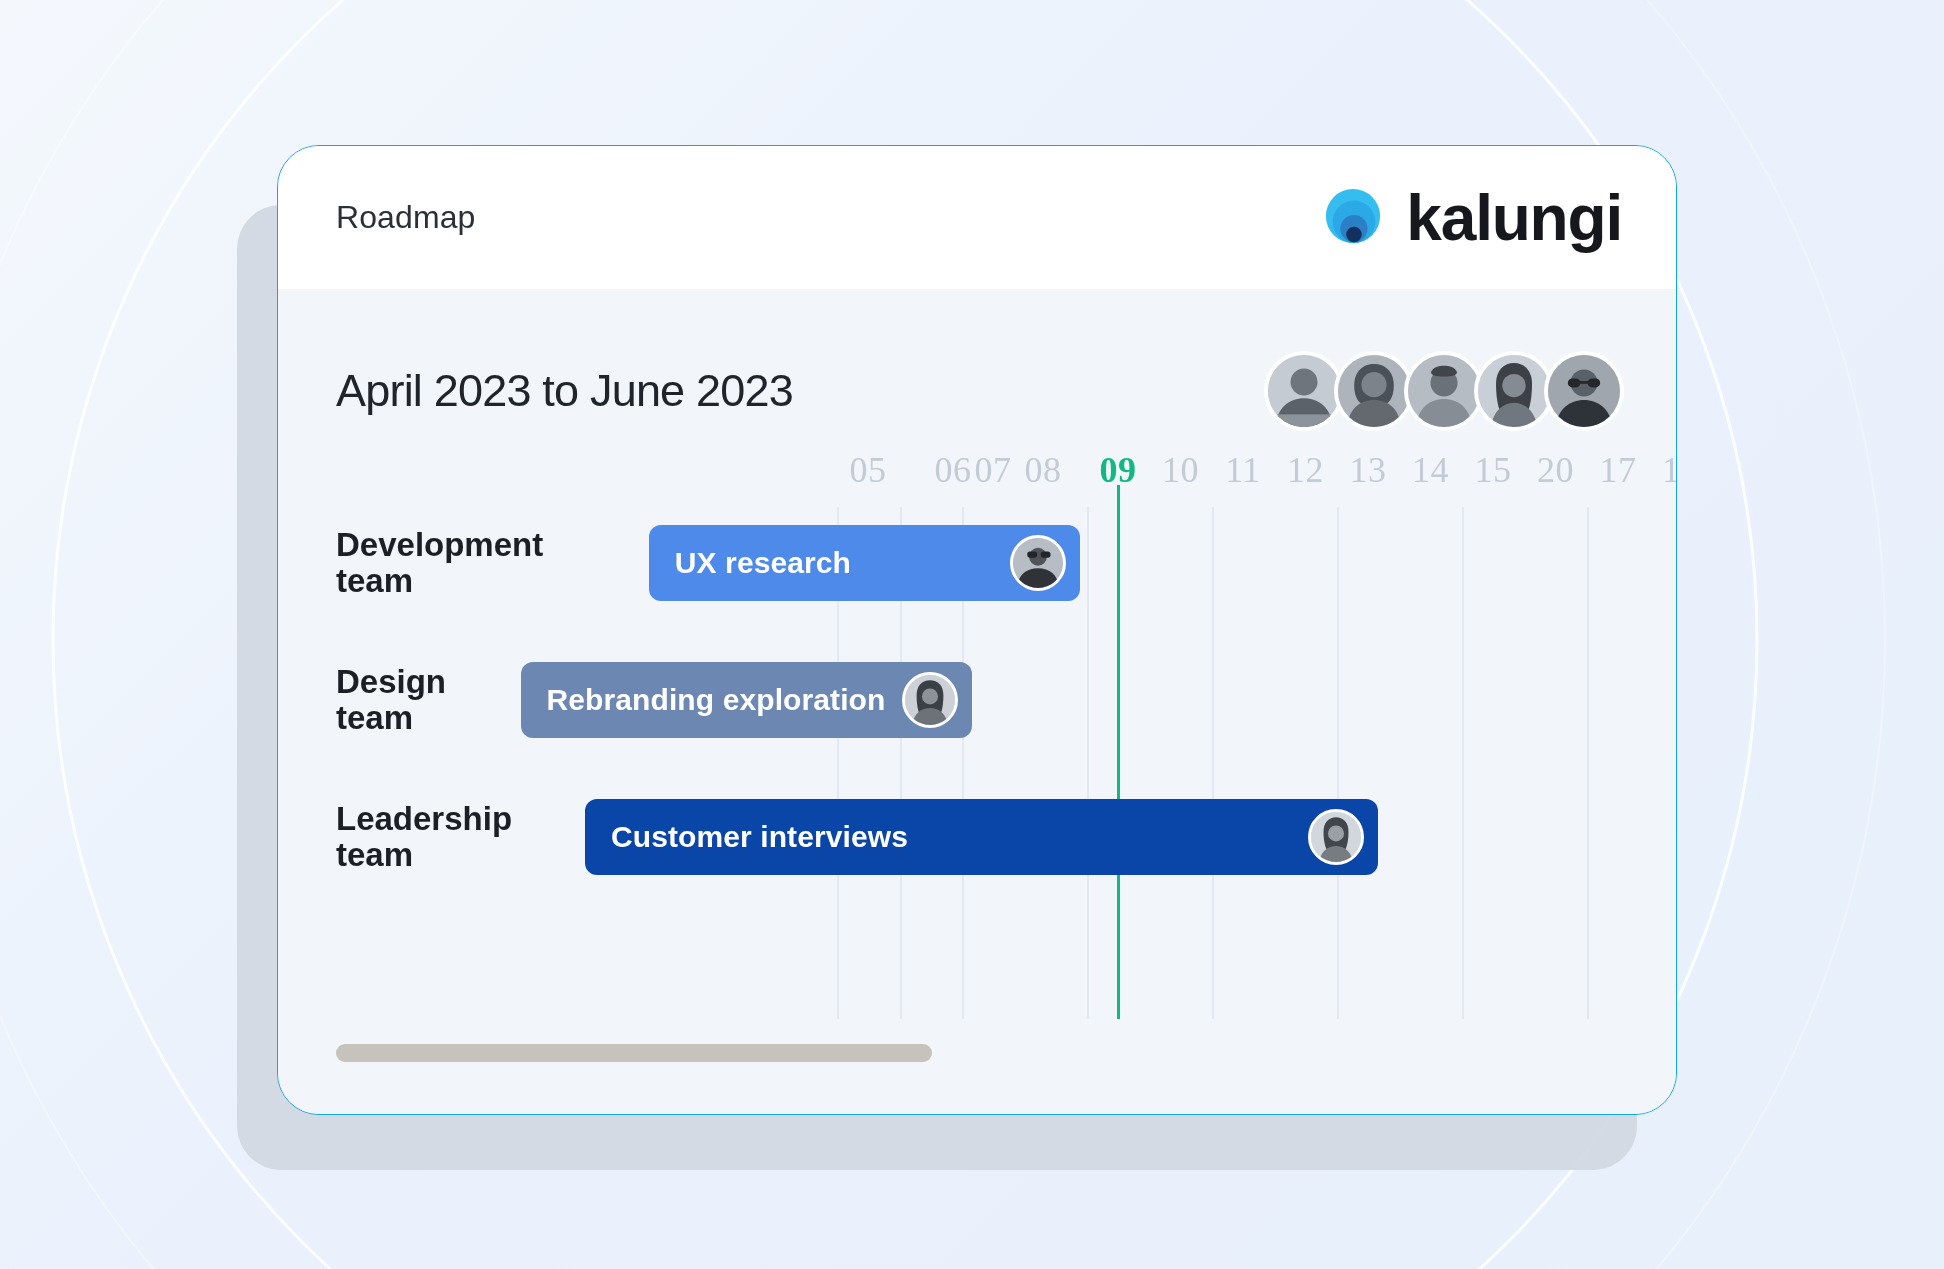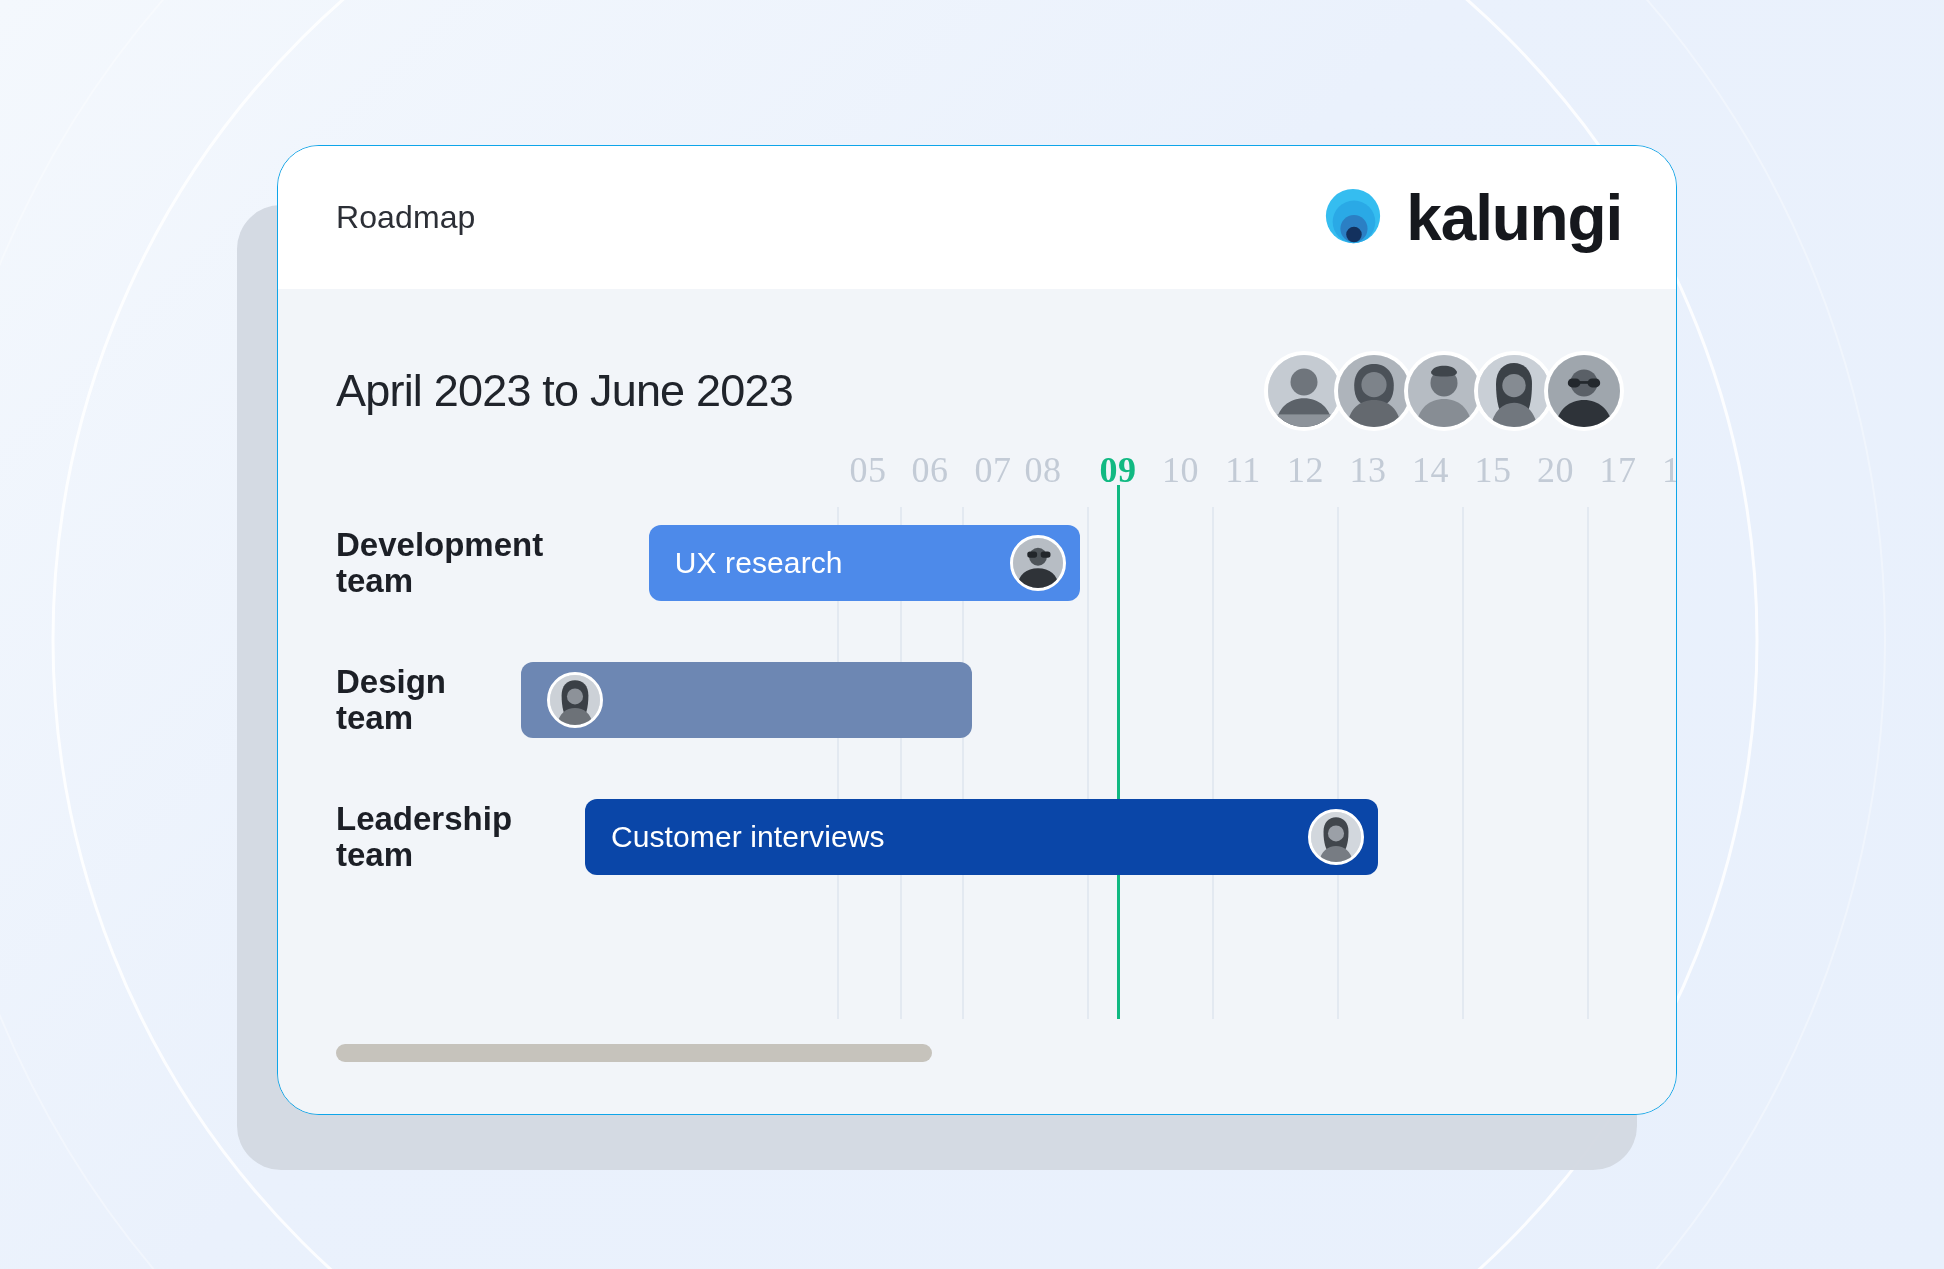--- a/index.html
+++ b/index.html
@@ -203,21 +203,21 @@
     height: 76px;
     border-radius: 12px;
     display: flex;
     align-items: center;
     padding: 0 14px 0 26px;
     color: #ffffff;
     font-size: 30px;
     letter-spacing: .1px;
   }
 
-  .bar .bar-label { flex: 1 1 auto; }
+  .bar .bar-label { flex: 1 1 auto; font-weight: bold; }
 
   .bar .bar-avatar {
     width: 56px;
     height: 56px;
     border-radius: 50%;
     border: 3px solid #ffffff;
     overflow: hidden;
     flex: 0 0 auto;
     background: #d8dde3;
   }
@@ -314,21 +314,21 @@
               <path d="M8 80c3-20 16-30 32-30s29 10 32 30z" fill="#2e3339"></path>
             </svg>
         </div>
       </div>
     </div>
 
     <div class="gantt">
 
       <div class="axis">
           <div class="tick" style="left: 590px;">05</div>
-          <div class="tick" style="left: 652px;">06</div>
+          <div class="tick" style="left: 675px;">06</div>
           <div class="tick" style="left: 715px;">07</div>
           <div class="tick" style="left: 765px; text-align: right;">08</div>
           <div class="tick today" style="left: 840px;">09</div>
           <div class="tick" style="left: 902.5px;">10</div>
           <div class="tick" style="left: 965px;">11</div>
           <div class="tick" style="left: 1027.5px;">12</div>
           <div class="tick" style="left: 1090px;">13</div>
           <div class="tick" style="left: 1152.5px;">14</div>
           <div class="tick" style="left: 1215px;">15</div>
           <div class="tick" style="left: 1277.5px;">20</div>
@@ -358,20 +358,21 @@
                   <rect x="16" y="15" width="11" height="7" rx="3" fill="#22262a"></rect>
                   <rect x="31" y="15" width="11" height="7" rx="3" fill="#22262a"></rect>
                   <path d="M4 56c2-15 11-22 24-22s22 7 24 22z" fill="#2f3338"></path>
                 </svg>
               </span>
             </div>
           </div>
           <div class="row" style="top: 137px;">
             <div class="row-label"><span>Design</span><br><span>team</span></div>
             <div class="bar" style="background: rgb(109, 135, 179); left: 242.556px; width: 451.656px;">
+              <span class="bar-label">Rebranding exploration</span>
               <span class="bar-avatar">
                 <svg viewBox="0 0 56 56">
                   <rect width="56" height="56" fill="#ccd1d7"></rect>
                   <path d="M13 23c0-11 6-17 15-17s15 6 15 17c0 14-3 23-7 27H20c-4-4-7-13-7-27z" fill="#3b4046"></path>
                   <circle cx="28" cy="24" r="9" fill="#8d9299"></circle>
                   <path d="M8 56c2-13 10-19 20-19s18 6 20 19z" fill="#6d7278"></path>
                 </svg>
               </span>
             </div>
           </div>

